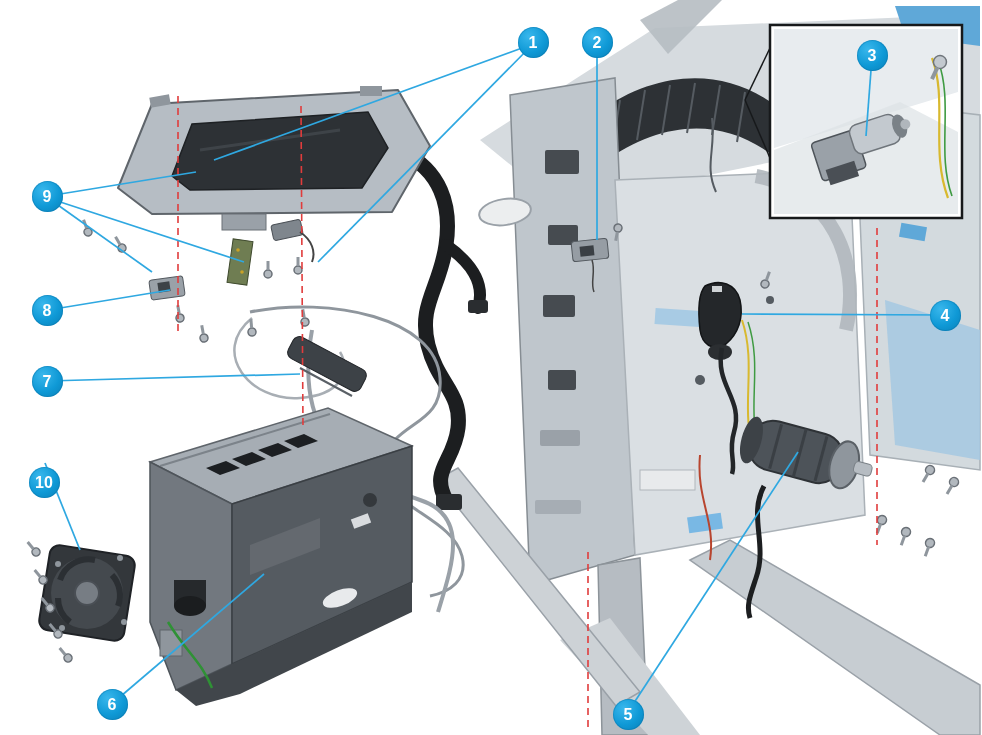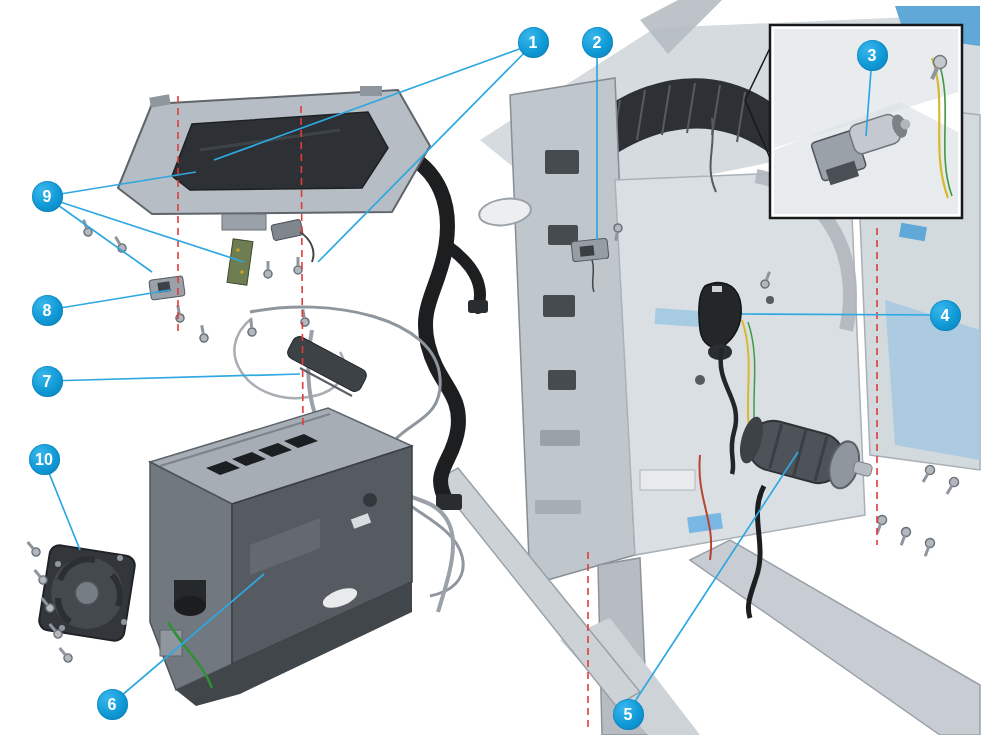--- a/index.html
+++ b/index.html
@@ -305,15 +305,15 @@
 
   <div class="callout" style="left:533px;top:42px">1</div>
   <div class="callout" style="left:597px;top:42px">2</div>
   <div class="callout" style="left:872px;top:55px">3</div>
   <div class="callout" style="left:945px;top:315px">4</div>
   <div class="callout" style="left:628px;top:714px">5</div>
   <div class="callout" style="left:112px;top:704px">6</div>
   <div class="callout" style="left:47px;top:381px">7</div>
   <div class="callout" style="left:47px;top:310px">8</div>
   <div class="callout" style="left:47px;top:196px">9</div>
-  <div class="callout" style="left:44px;top:459px">10</div>
+  <div class="callout" style="left:44px;top:482px">10</div>
 
 </div>
 
 </body></html>

